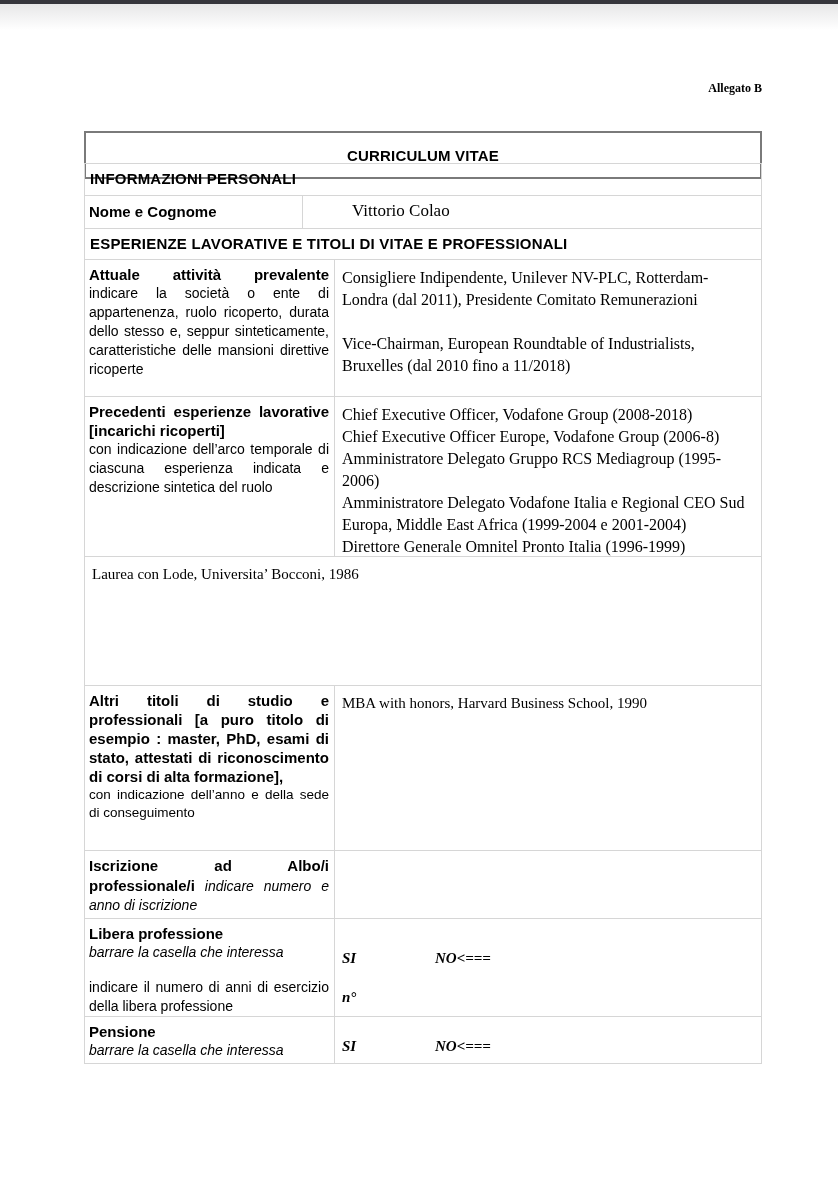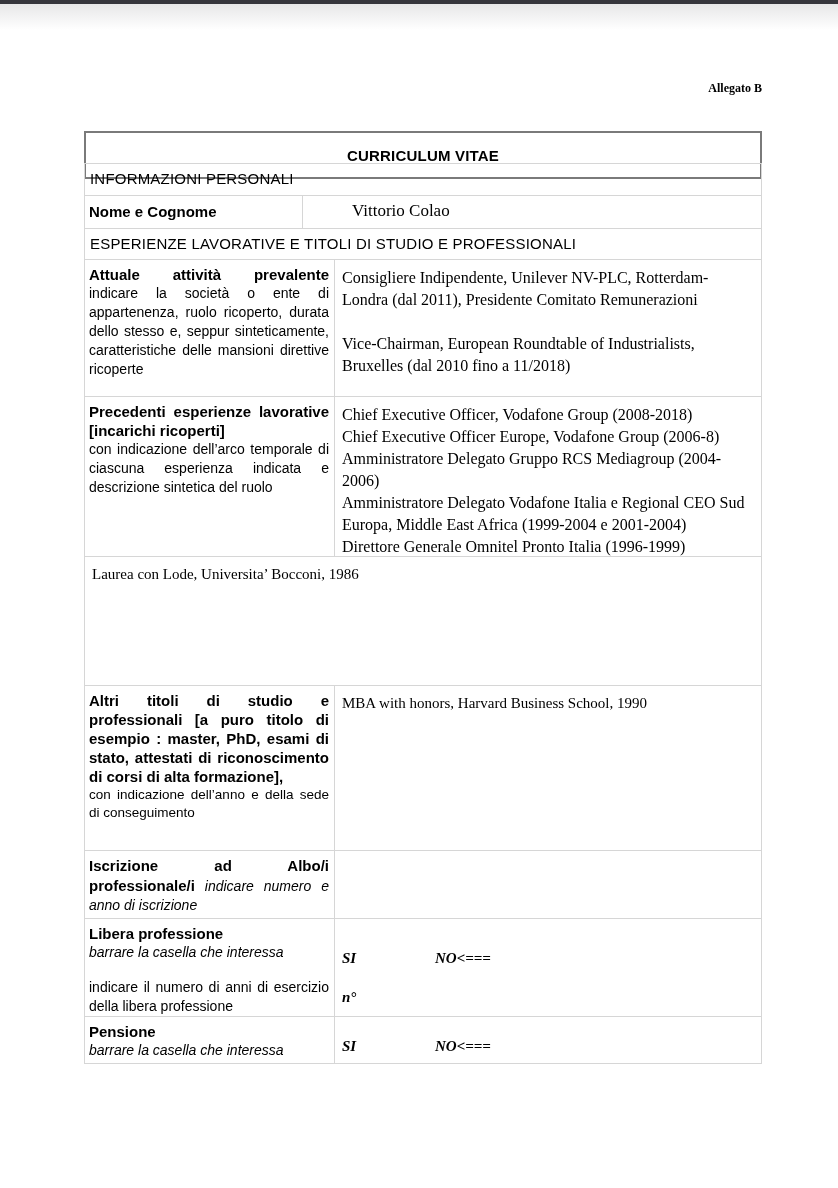--- a/index.html
+++ b/index.html
@@ -61,21 +61,21 @@
   .h-attuale    { height: 137px; }
   .h-precedenti { height: 160px; }
   .h-titolo     { height: 129px; }
   .h-altri      { height: 165px; }
   .h-iscrizione { height: 68px; }
   .h-libera     { height: 98px; align-items: center; }
   .h-pensione   { height: 47px; }
   .section-cell {
     flex: 1 1 auto;
     padding: 6px 5px 0 5px;
-    font-weight: normal; font-size: 15px;
+    font-weight: bold; font-size: 15px;
     letter-spacing: 0.2px;
   }
   .nome-label { font-weight: bold; font-size: 15px; text-align: left; padding-top: 6px; }
   .nome-value { padding-left: 49px; padding-top: 4px; font-size: 17px; }
   .row-title { font-weight: bold; font-size: 15px; display: block; }
   .stretch { text-align-last: justify; }
   .note { display: block; }
   .note-inline { }
   .italic { font-style: italic; }
   .small { font-size: 13.5px; line-height: 18px; }
@@ -111,21 +111,21 @@
   <div class="row h-info">
     <div class="section-cell">INFORMAZIONI PERSONALI</div>
   </div>
 
   <div class="row h-nome">
     <div class="cell-left narrow nome-label">Nome e Cognome</div>
     <div class="cell-right nome-value">Vittorio Colao</div>
   </div>
 
   <div class="row h-esper">
-    <div class="section-cell">ESPERIENZE LAVORATIVE E TITOLI DI STUDIO E PROFESSIONALI</div>
+    <div class="section-cell">ESPERIENZE LAVORATIVE E TITOLI DI VITAE E PROFESSIONALI</div>
   </div>
 
   <div class="row h-attuale">
     <div class="cell-left">
       <span class="row-title stretch">Attuale attività prevalente</span>
       <span class="note">indicare la società o ente di appartenenza, ruolo ricoperto, durata dello stesso e, seppur sinteticamente, caratteristiche delle mansioni direttive ricoperte</span>
     </div>
     <div class="cell-right">
       <p>Consigliere Indipendente, Unilever NV-PLC, Rotterdam-Londra (dal 2011), Presidente Comitato Remunerazioni</p>
       <div class="vspace"></div>
@@ -134,21 +134,21 @@
   </div>
 
   <div class="row h-precedenti">
     <div class="cell-left">
       <span class="row-title">Precedenti esperienze lavorative [incarichi ricoperti]</span>
       <span class="note">con indicazione dell’arco temporale di ciascuna esperienza indicata e descrizione sintetica del ruolo</span>
     </div>
     <div class="cell-right">
       <p>Chief Executive Officer, Vodafone Group (2008-2018)</p>
       <p>Chief Executive Officer Europe, Vodafone Group (2006-8)</p>
-      <p>Amministratore Delegato Gruppo RCS Mediagroup (2004-2006)</p>
+      <p>Amministratore Delegato Gruppo RCS Mediagroup (1995-2006)</p>
       <p>Amministratore Delegato Vodafone Italia e Regional CEO Sud Europa, Middle East Africa (1999-2004 e 2001-2004)</p>
       <p>Direttore Generale Omnitel Pronto Italia (1996-1999)</p>
     </div>
   </div>
 
   <div class="row h-titolo">
     <div class="cell-right val-sm">
       <p>Laurea con Lode, Universita’ Bocconi, 1986</p>
     </div>
   </div>

